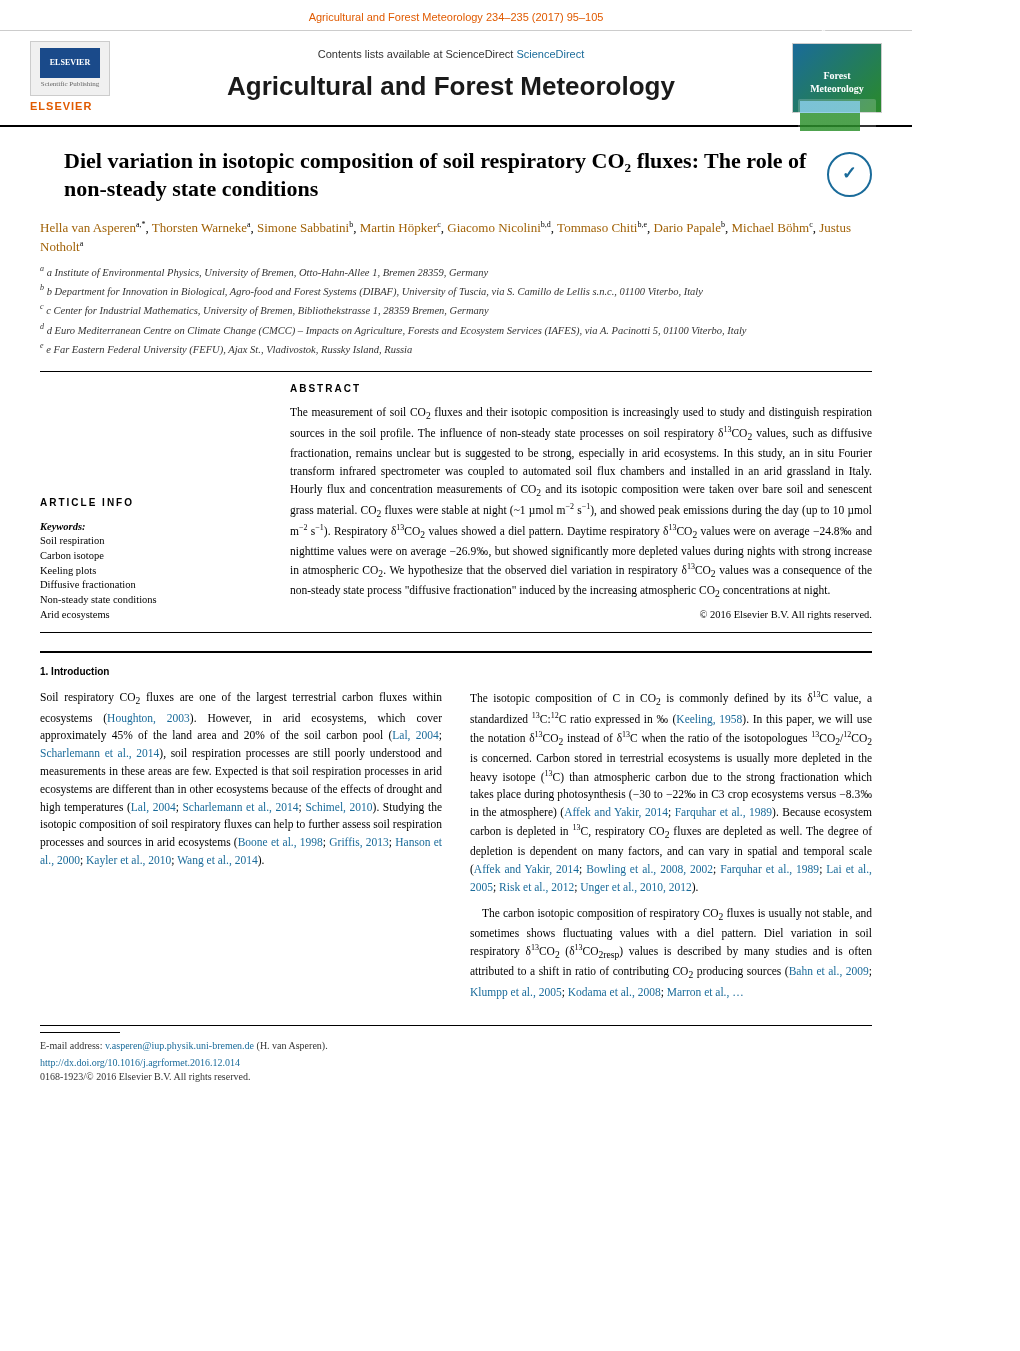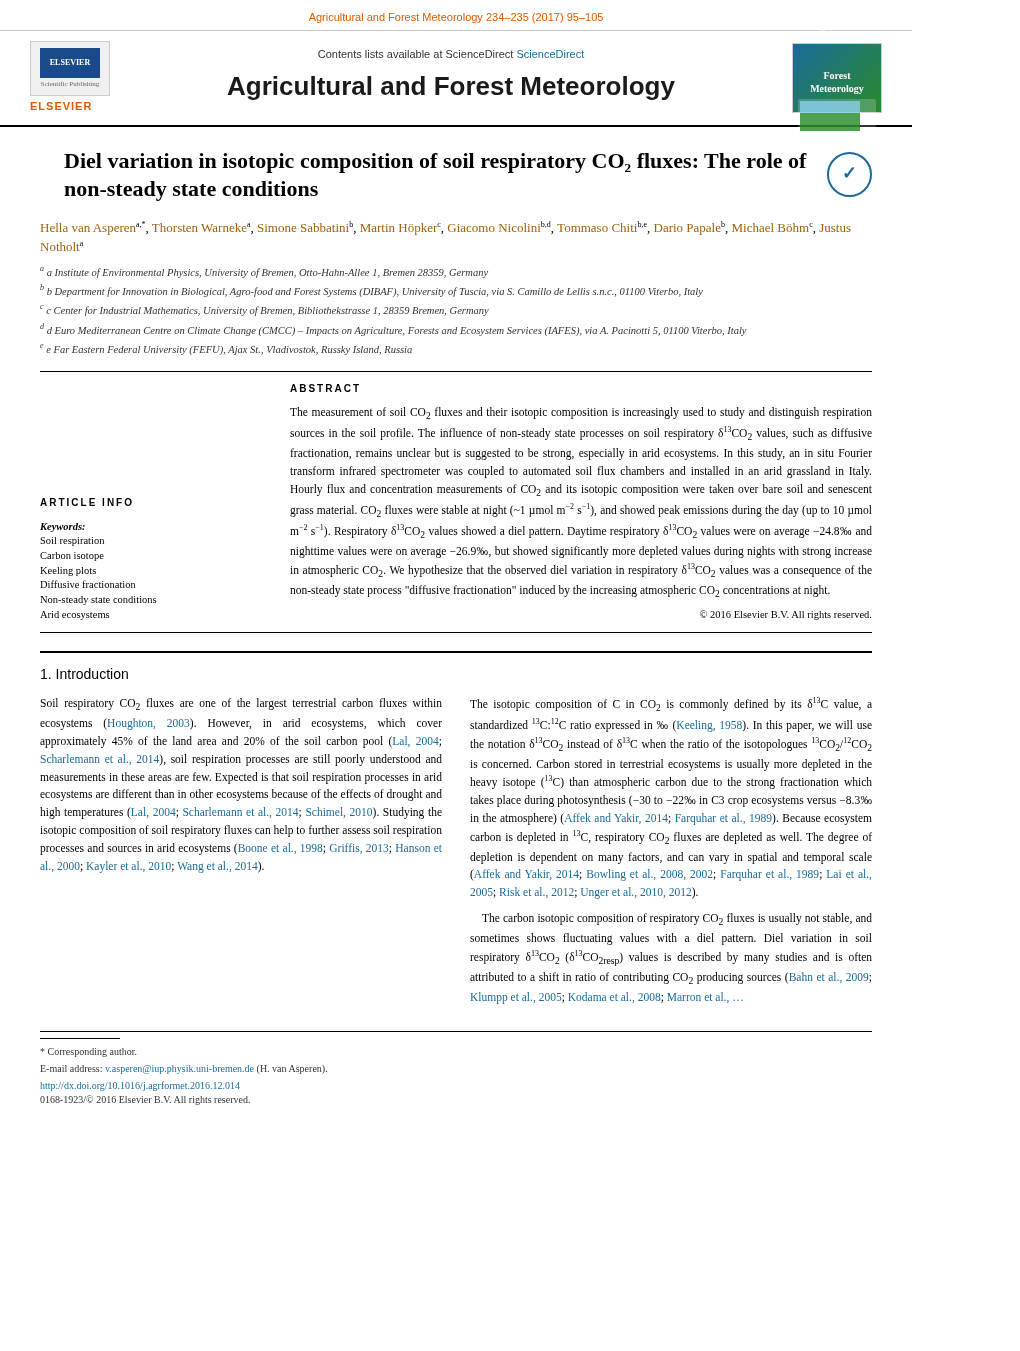--- a/index.html
+++ b/index.html
@@ -213,22 +213,22 @@
       margin-top: 6px;
       color: #000;
     }
     
     .intro-section {
       margin-top: 18px;
       border-top: 2px solid #000;
       padding-top: 12px;
     }
     .section-heading {
-      font-size: 14px;
-      font-weight: normal;
+      font-size: 10px;
+      font-weight: bold;
       font-family: Arial, sans-serif;
       margin-bottom: 10px;
       color: #000;
     }
     .two-col-body {
       display: flex;
       gap: 28px;
     }
     .body-col {
       flex: 1;
@@ -381,23 +381,20 @@
           <p>
             The carbon isotopic composition of respiratory CO<sub>2</sub> fluxes is usually not stable, and sometimes shows fluctuating values with a diel pattern. Diel variation in soil respiratory δ<sup>13</sup>CO<sub>2</sub> (δ<sup>13</sup>CO<sub>2resp</sub>) values is described by many studies and is often attributed to a shift in ratio of contributing CO<sub>2</sub> producing sources (<a class="ref-link" href="#">Bahn et al., 2009</a>; <a class="ref-link" href="#">Klumpp et al., 2005</a>; <a class="ref-link" href="#">Kodama et al., 2008</a>; <a class="ref-link" href="#">Marron et al., …</a>
           </p>
         </div>
       </div>
     </div>
 
     <div class="footer-area">
       <div style="width:80px;border-top:1px solid #000;margin-bottom:6px;"></div>
       <div class="footnote-line">
-        <span>* Corresponding author.</span>
-      </div>
-      <div class="footnote-line">
         <span>E-mail address:</span>
         <a class="ref-link" href="#"><span>v.asperen@iup.physik.uni-bremen.de</span></a>
         <span>(H. van Asperen).</span>
       </div>
       <div class="doi-line">
         <a class="ref-link" href="#"><span>http://dx.doi.org/10.1016/j.agrformet.2016.12.014</span></a>
       </div>
       <div class="footnote-line">0168-1923/© 2016 Elsevier B.V. All rights reserved.</div>
     </div>
 

